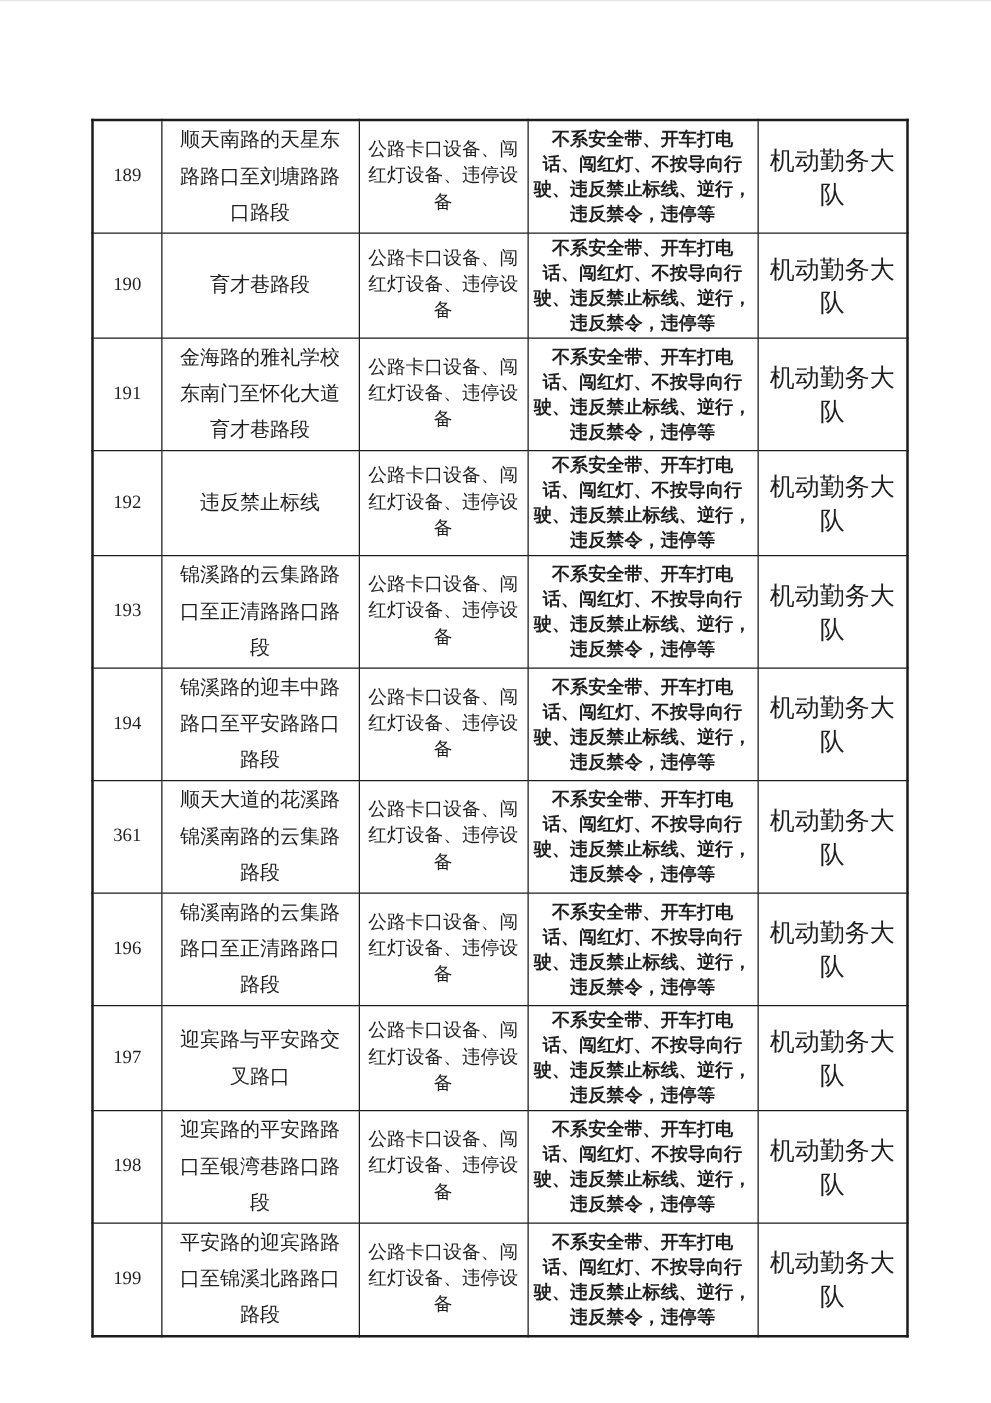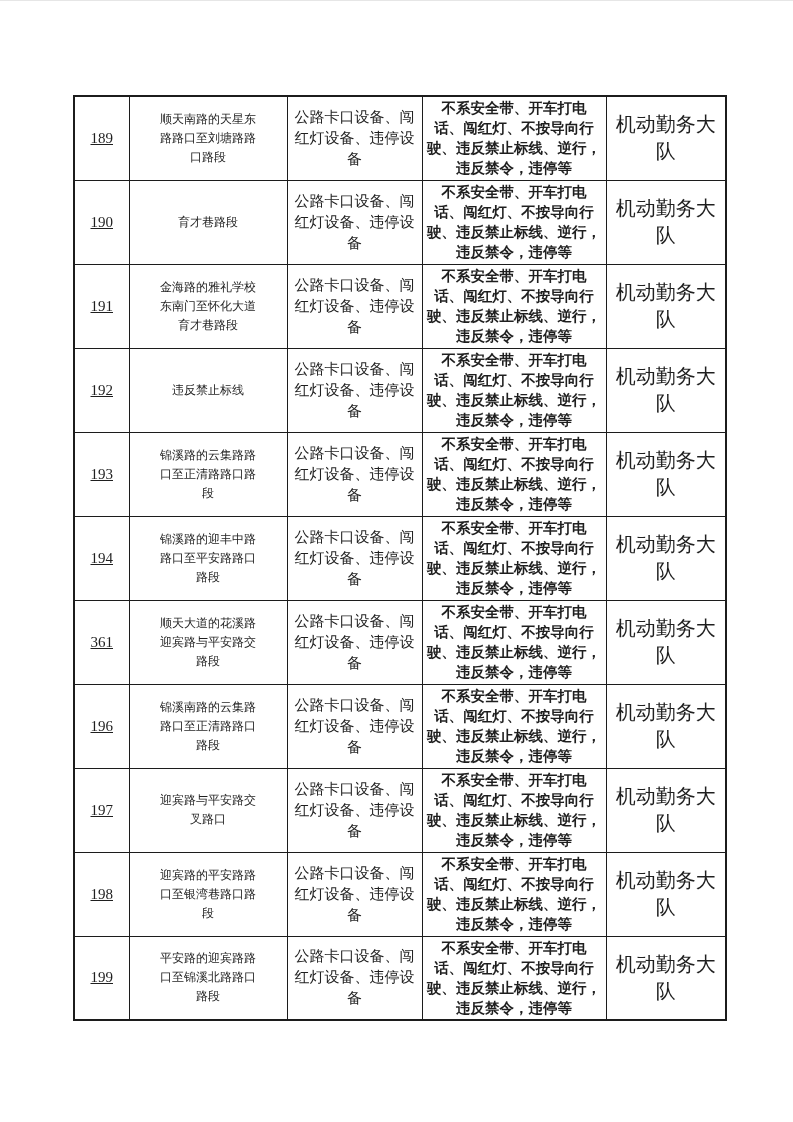--- a/index.html
+++ b/index.html
@@ -37,25 +37,24 @@
     border: 1px solid #1c1c1c;
     text-align: center;
     vertical-align: middle;
     padding: 1px 2px;
     overflow: hidden;
   }
   tr.row { height: 84px; }
   td.td-num {
     font-size: 15px;
     font-family: "Liberation Serif", "DejaVu Serif", serif;
-    text-decoration: underline;
   }
   td.td-road {
-    font-size: 12px;
-    line-height: 19px;
+    font-size: 16px;
+    line-height: 29px;
     white-space: pre-line;
   }
   td.td-equip {
     font-size: 15px;
     line-height: 21px;
     white-space: pre-line;
     margin-top: 12px;
   }
   td.td-viol {
     font-size: 14.5px;
@@ -165,21 +164,21 @@
         <td class="td-viol">不系安全带、开车打电
 话、闯红灯、不按导向行
 驶、违反禁止标线、逆行，
 违反禁令，违停等</td>
         <td class="td-unit">机动勤务大队</td>
       </tr>
 
       <tr class="row">
         <td class="td-num">361</td>
         <td class="td-road">顺天大道的花溪路
-迎宾路与平安路交
+锦溪南路的云集路
 路段</td>
         <td class="td-equip">公路卡口设备、闯
 红灯设备、违停设
 备</td>
         <td class="td-viol">不系安全带、开车打电
 话、闯红灯、不按导向行
 驶、违反禁止标线、逆行，
 违反禁令，违停等</td>
         <td class="td-unit">机动勤务大队</td>
       </tr>

